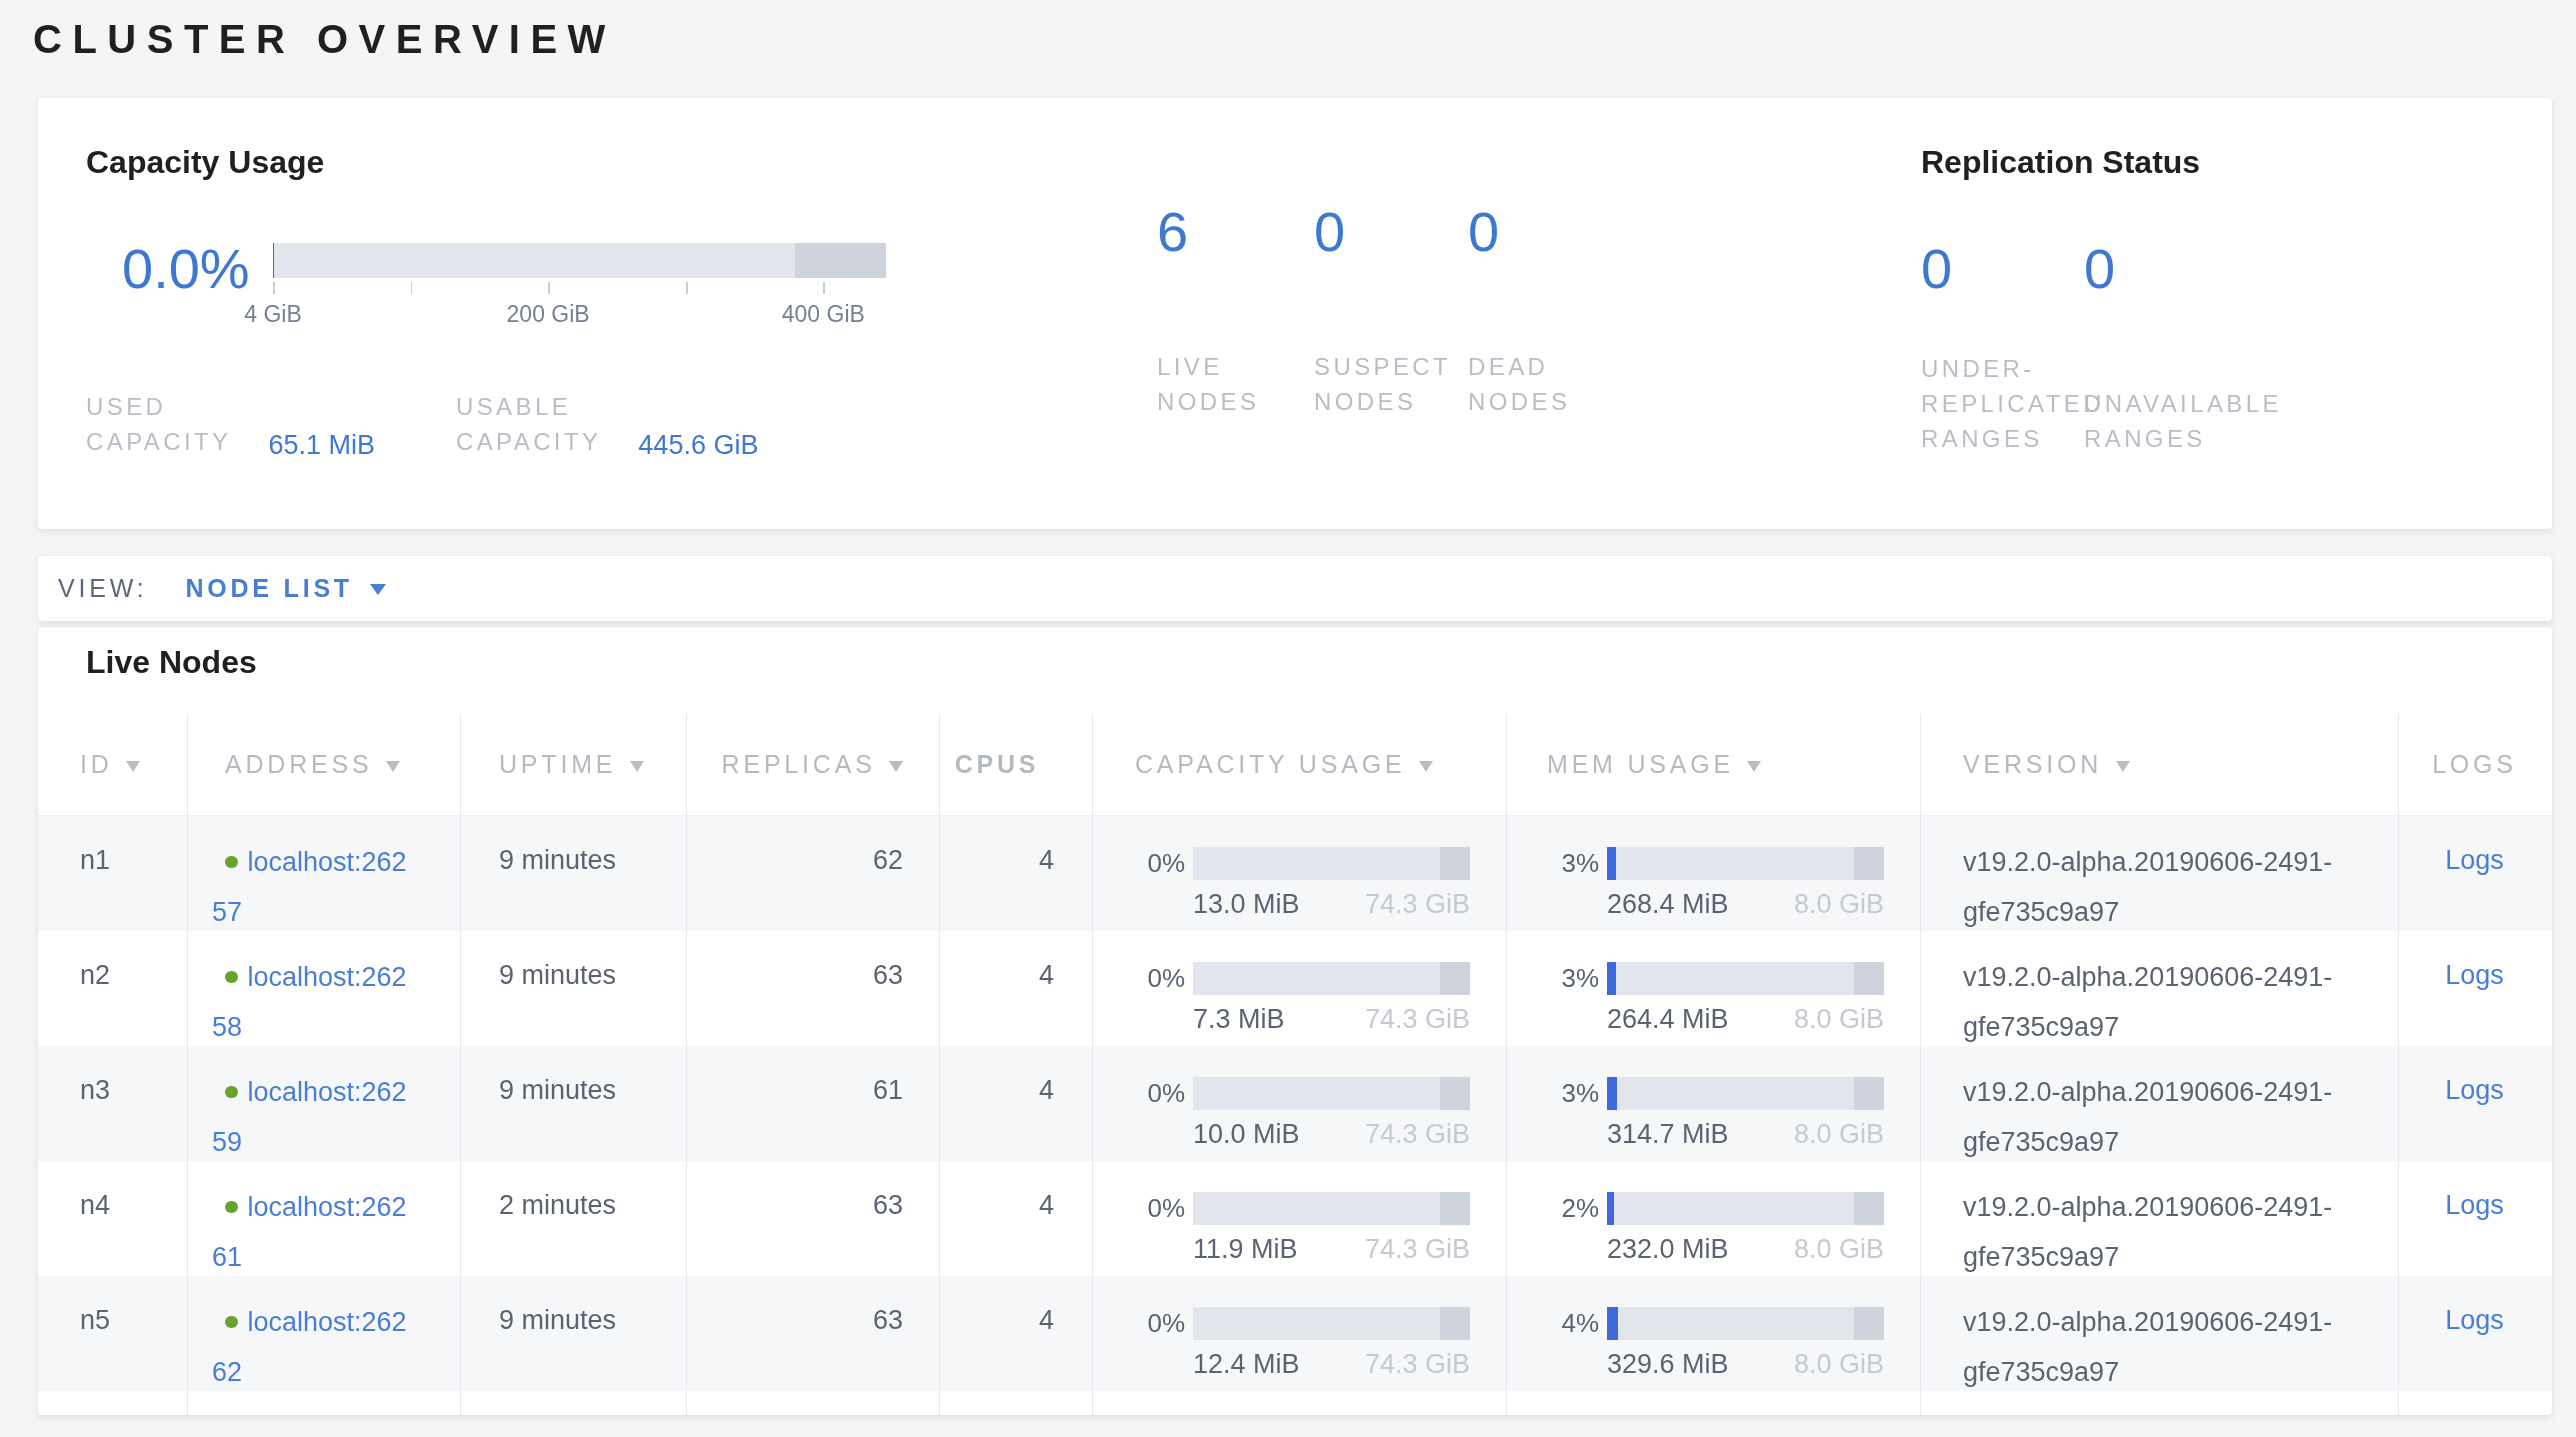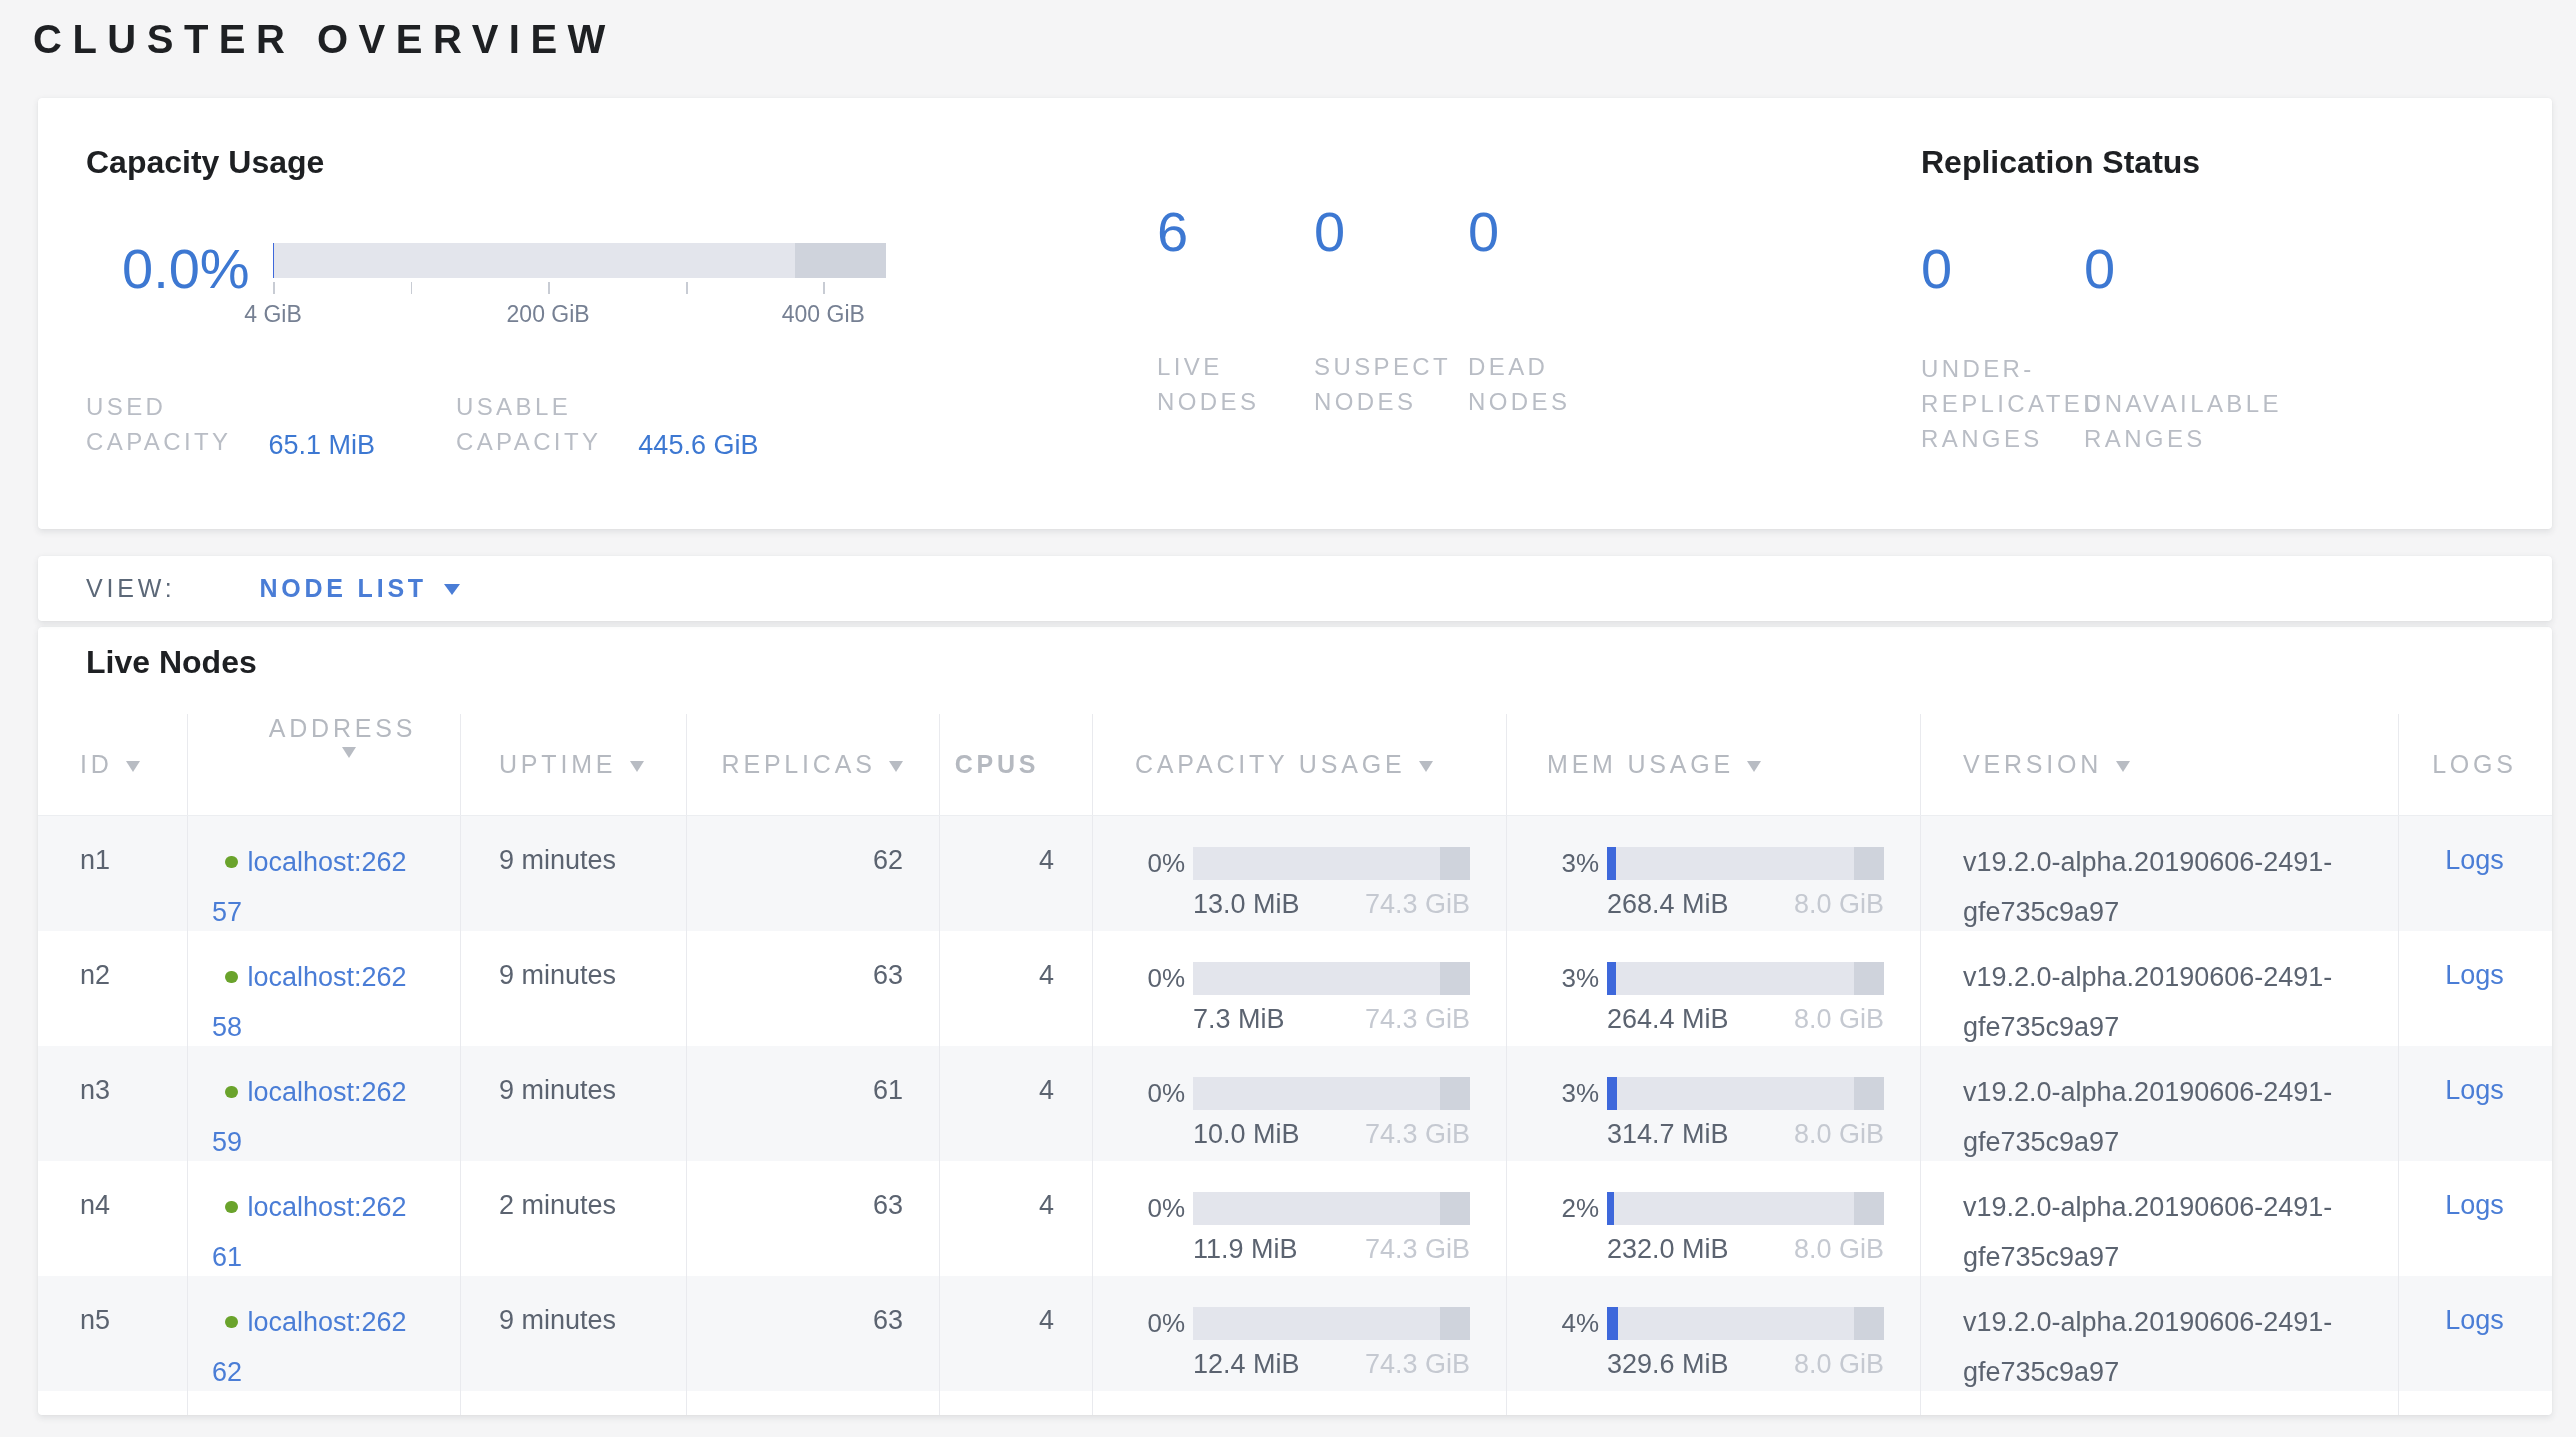--- a/index.html
+++ b/index.html
@@ -58,35 +58,35 @@
     font-size:24px; letter-spacing:3.4px; line-height:35px; color:var(--label-gray); text-transform:uppercase;
   }
   #nodes-card .bigstat:nth-child(1){ width:157px; }
   #nodes-card .bigstat:nth-child(2){ width:154px; }
   #nodes-card .bigstat:nth-child(3){ width:173px; }
   #replication-card .bigstat:nth-child(1){ width:163px; }
   #replication-card .bigstat:nth-child(2){ width:235px; }
   #replication-card .bigstat:nth-child(3){ width:230px; }
 
   
-  #view-bar{ top:556px; height:65px; display:flex; align-items:center; padding-left:48px; z-index:2;gap:46px; }
+  #view-bar{ top:556px; height:65px; display:flex; align-items:center; padding-left:20px; z-index:2; }
   .view-label{ font-size:25px; letter-spacing:3.8px; color:var(--view-label); }
   .view-value{ font-size:25px; letter-spacing:3.8px; color:var(--link); margin-left:38px; font-weight:600; cursor:pointer; display:flex; align-items:center;}
   .view-caret{
     display:inline-block; width:0; height:0; margin-left:17px; margin-top:2.9px;
     border-left:8.6px solid transparent; border-right:8.6px solid transparent; border-top:11.5px solid var(--link);
   }
 
   
   #table-panel{ top:627px; height:788px; overflow:hidden; }
   .table-heading{ font-size:32px; font-weight:700; color:var(--ink); padding:17px 0 0 48px; height:87px; }
   .trow{ display:flex; width:2514px; }
   .cell{ border-right:1.9px solid var(--border); overflow:hidden; }
   .c-logs{ border-right:none; }
-  .c-id{width:150px;} .c-addr{width:273px;flex-direction:column;} .c-up{width:226px;} .c-rep{width:253px;}
+  .c-id{width:150px;} .c-addr{width:273px;} .c-up{width:226px;} .c-rep{width:253px;}
   .c-cpu{width:153px;} .c-cap{width:414px;} .c-mem{width:414px;} .c-ver{width:478px;} .c-logs{width:151px;}
   .thead{ height:102px; border-bottom:1.9px solid #eceef1; }
   .thead .cell{
     display:flex; align-items:center; font-size:25px; letter-spacing:3.8px;
     color:var(--header-gray); white-space:nowrap;
   }
   .thead .c-id{ padding-left:42px; } .thead .c-addr{ padding-left:37px; }
   .thead .c-up{ padding-left:38px; }
   .thead .c-rep{ justify-content:flex-end; padding-right:36px; }
   .thead .c-cpu{ justify-content:center; padding-right:38px;font-weight:bold; }

